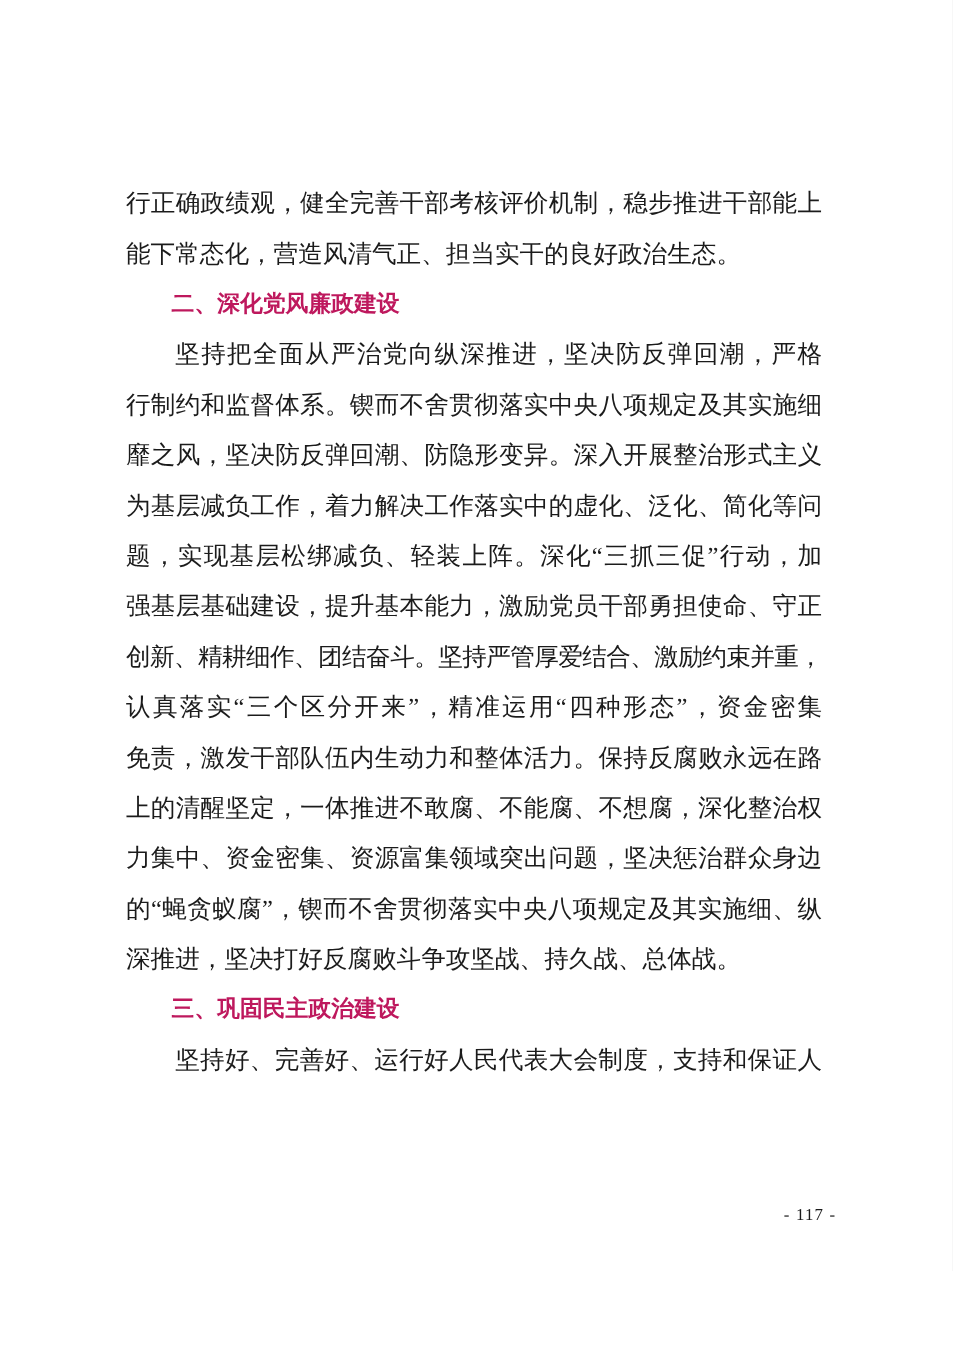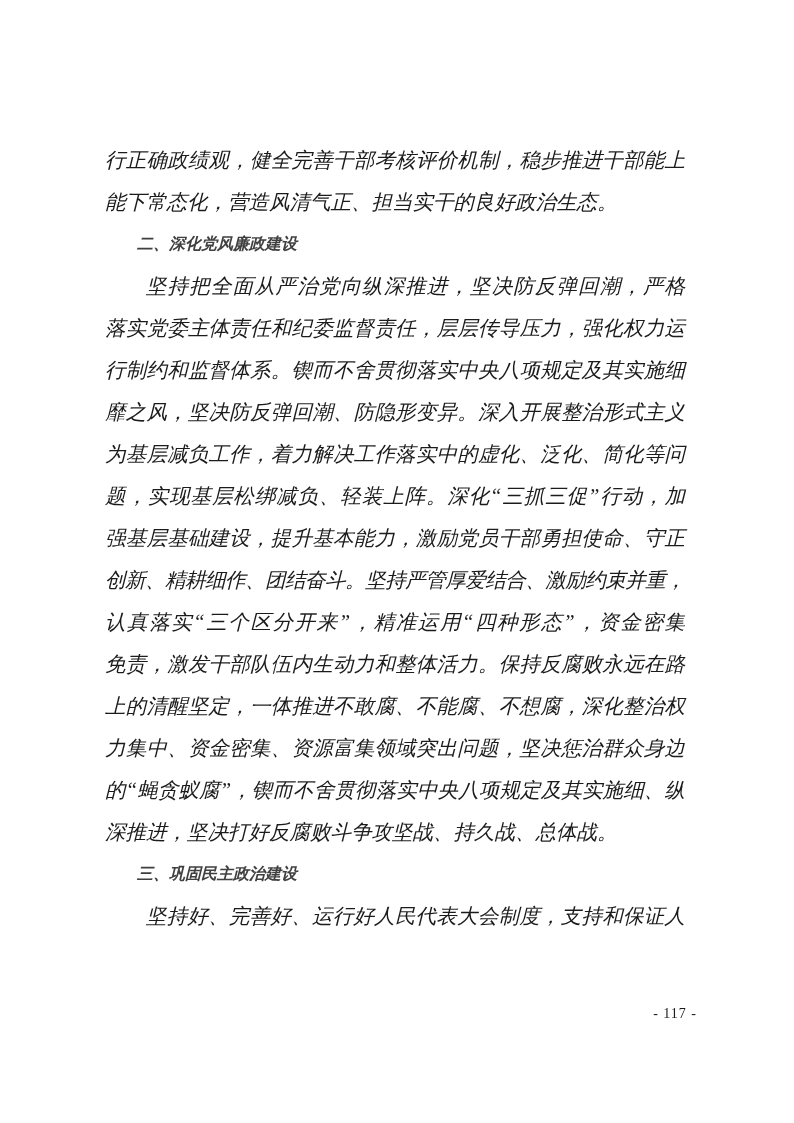--- a/index.html
+++ b/index.html
@@ -12,23 +12,22 @@
     width: 794px;
     height: 1123px;
     background: #ffffff;
     overflow: hidden;
     font-family: "Liberation Serif", "DejaVu Serif", serif;
     color: #1b1b1b;
   }
   .text-col {
     position: absolute;
     left: 105px;
-    top: 139px;
+    top: 149px;
     width: 580px;
-    font-style: italic;
   }
   .line {
     height: 42px;
     line-height: 42px;
     font-size: 20.5px;
     text-align: justify;
     text-align-last: justify;
     overflow: visible;
   }
   .line.para-end {
@@ -36,27 +35,27 @@
   }
   .line.indent {
     text-indent: 2em;
   }
   .line.tight {
     letter-spacing: -0.8px;
   }
   .heading {
     height: 42px;
     line-height: 42px;
-    font-size: 16px;
+    font-size: 19px;
     font-weight: 700;
     font-family: "Liberation Sans", "DejaVu Sans", sans-serif;
     text-indent: 2em;
     text-align: right;
     text-align-last: left;
-    color: #404040;
+    color: #be185d;
   }
   .page-number {
     position: absolute;
     top: 1001px;
     right: 97px;
     height: 26px;
     line-height: 26px;
     font-size: 14px;
     font-family: "Liberation Serif", "DejaVu Serif", serif;
     color: #1b1b1b;
@@ -68,21 +67,20 @@
 
 <div class="page">
   <div class="text-col">
 
     <div class="line">行正确政绩观，健全完善干部考核评价机制，稳步推进干部能上</div>
     <div class="line para-end">能下常态化，营造风清气正、担当实干的良好政治生态。</div>
 
     <div class="heading">二、深化党风廉政建设</div>
 
     <div class="line indent">坚持把全面从严治党向纵深推进，坚决防反弹回潮，严格</div>
-    <div class="line">落实党委主体责任和纪委监督责任，层层传导压力，强化权力运</div>
     <div class="line">行制约和监督体系。锲而不舍贯彻落实中央八项规定及其实施细</div>
     <div class="line">靡之风，坚决防反弹回潮、防隐形变异。深入开展整治形式主义</div>
     <div class="line">为基层减负工作，着力解决工作落实中的虚化、泛化、简化等问</div>
     <div class="line">题，实现基层松绑减负、轻装上阵。深化“三抓三促”行动，加</div>
     <div class="line">强基层基础建设，提升基本能力，激励党员干部勇担使命、守正</div>
     <div class="line tight">创新、精耕细作、团结奋斗。坚持严管厚爱结合、激励约束并重，</div>
     <div class="line">认真落实“三个区分开来”，精准运用“四种形态”，资金密集</div>
     <div class="line">免责，激发干部队伍内生动力和整体活力。保持反腐败永远在路</div>
     <div class="line">上的清醒坚定，一体推进不敢腐、不能腐、不想腐，深化整治权</div>
     <div class="line">力集中、资金密集、资源富集领域突出问题，坚决惩治群众身边</div>

